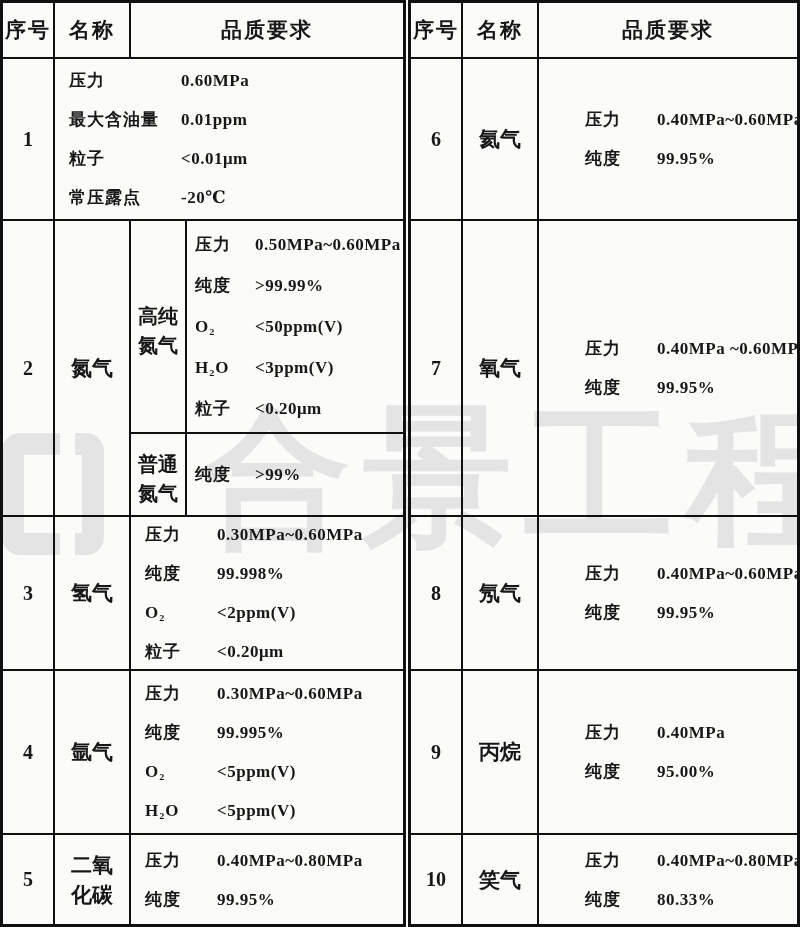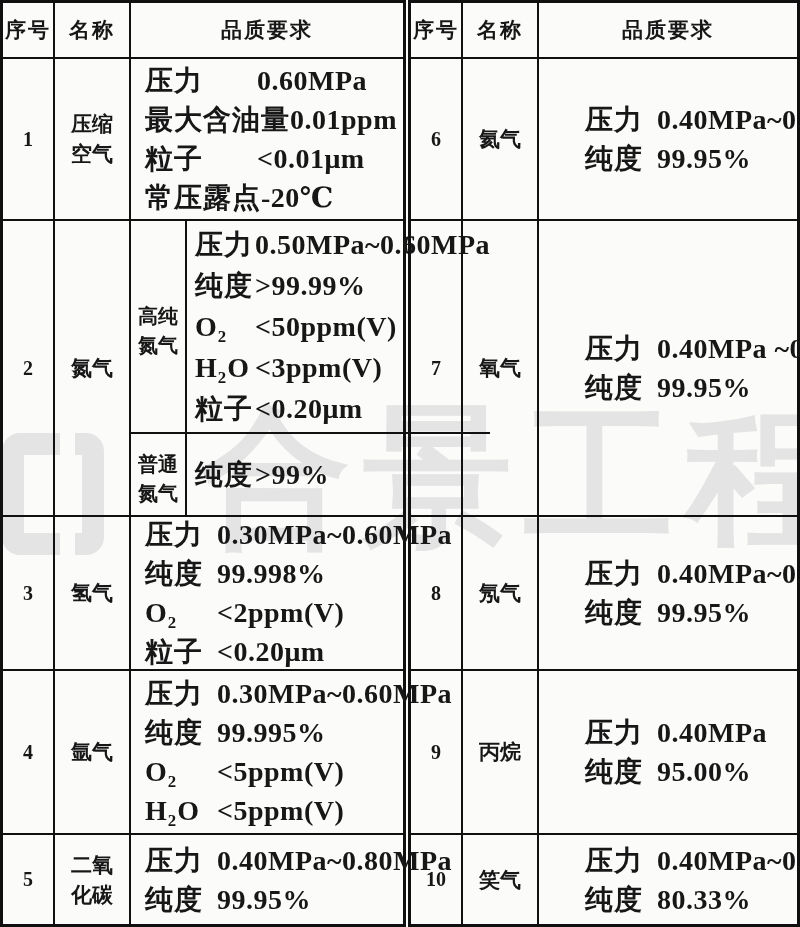--- a/index.html
+++ b/index.html
@@ -42,21 +42,21 @@
   .c-name{width:76px;flex-shrink:0;font-size:21px;text-align:center;}
   .c-name .nm{display:inline-block;max-width:46px;line-height:30px;}
   .c-q{flex:1;}
   .hrow{height:54px;}
   .hrow .c{font-size:21px;letter-spacing:2px;}
   
   .h-r1{height:162px;} .h-r2{height:296px;} .h-r3{height:154px;} .h-r4{height:164px;} .h-rlast{flex:1;}
 
   
   .specs{flex-direction:column;align-items:stretch;justify-content:center;padding-left:14px;}
-  .spec{display:flex;line-height:39px;font-size:28px;white-space:nowrap;}
+  .spec{display:flex;line-height:39px;font-size:17px;white-space:nowrap;}
   .spec .sl{display:inline-block;min-width:72px;letter-spacing:1px;}
   .spec .sv{letter-spacing:0.5px;}
   .lbl-wide .spec .sl{min-width:112px;}
   .pad-right-cell{padding-left:46px;}
 
   
   .n2-wrap{flex:1;display:flex;flex-direction:column;align-items:stretch;padding:0;}
   .n2-sub{display:flex;box-sizing:border-box;flex-shrink:0;}
   .n2-sub-top{height:213px;border-bottom:2px solid #101010;}
   .n2-sub-bot{flex:1;}
@@ -84,23 +84,20 @@
 
     <div class="tbl tbl-left">
       <div class="row hrow">
         <div class="c c-no">序号</div>
         <div class="c c-name">名称</div>
         <div class="c c-q">品质要求</div>
       </div>
 
       <div class="row h-r1">
         <div class="c c-no">1</div>
-        <div class="c c-name">
-            <span class="nm">压缩空气</span>
-          </div>
         <div class="c c-q specs lbl-wide">
             <div class="spec">
               <span class="sl">压力</span>
               <span class="sv">0.60MPa</span>
             </div>
             <div class="spec">
               <span class="sl">最大含油量</span>
               <span class="sv">0.01ppm</span>
             </div>
             <div class="spec">

